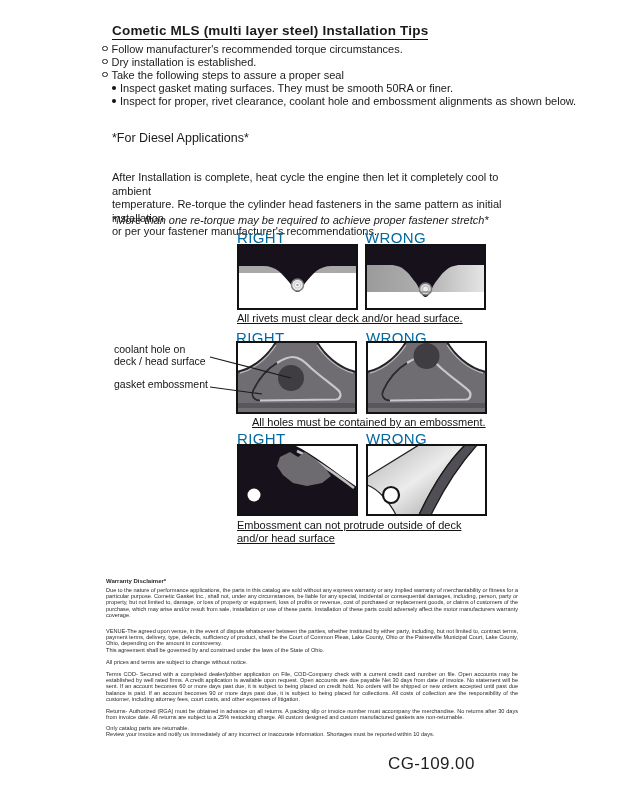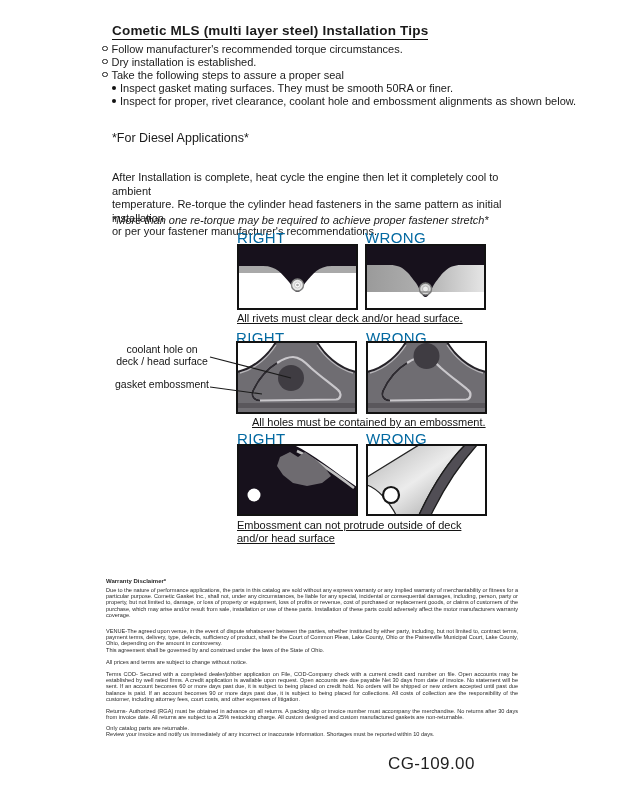--- a/index.html
+++ b/index.html
@@ -13,21 +13,21 @@
   .tips .sub{margin-left:10px;}
   .o-bullet::before{content:"";display:inline-block;width:3.5px;height:3.5px;border:1px solid #222;
                     border-radius:50%;margin-right:4px;vertical-align:2px;}
   .f-bullet::before{content:"";display:inline-block;width:4px;height:4px;background:#111;
                     border-radius:50%;margin-right:4px;vertical-align:2px;}
   .sec-head{left:112px;top:118px;font-size:12.5px;font-weight:normal;margin-top:13px;}
   .para{left:112px;width:410px;font-size:11px;line-height:13.5px;white-space:pre-line;}
   .p1{top:137px;} .p2{top:171px;} .p3{top:214px;font-style:italic;}
   .fig-label{width:121px;text-align:left;font-size:15px;letter-spacing:.4px;color:#0369a1;}
   .fig-cap{font-size:11px;line-height:12.5px;white-space:pre-line;color:#141414;text-decoration:underline;}
-  .side-label{width:96px;text-align:center;font-size:10.5px;line-height:11.5px;white-space:pre-line;color:#141414;}
+  .side-label{width:96px;text-align:left;font-size:10.5px;line-height:11.5px;white-space:pre-line;color:#141414;}
   .legal{left:106px;width:412px;font-size:5.6px;line-height:6.2px;color:#2a2a2a;
          text-align:justify;white-space:pre-line;}
   .legal-head{font-weight:bold;font-size:6px;}
   .footer-code{left:388px;top:754px;font-size:17px;letter-spacing:.4px;color:#1f1f1f;}
   svg{display:block;}
 </style>
 </head>
 <body>
 
 <div class="page">

